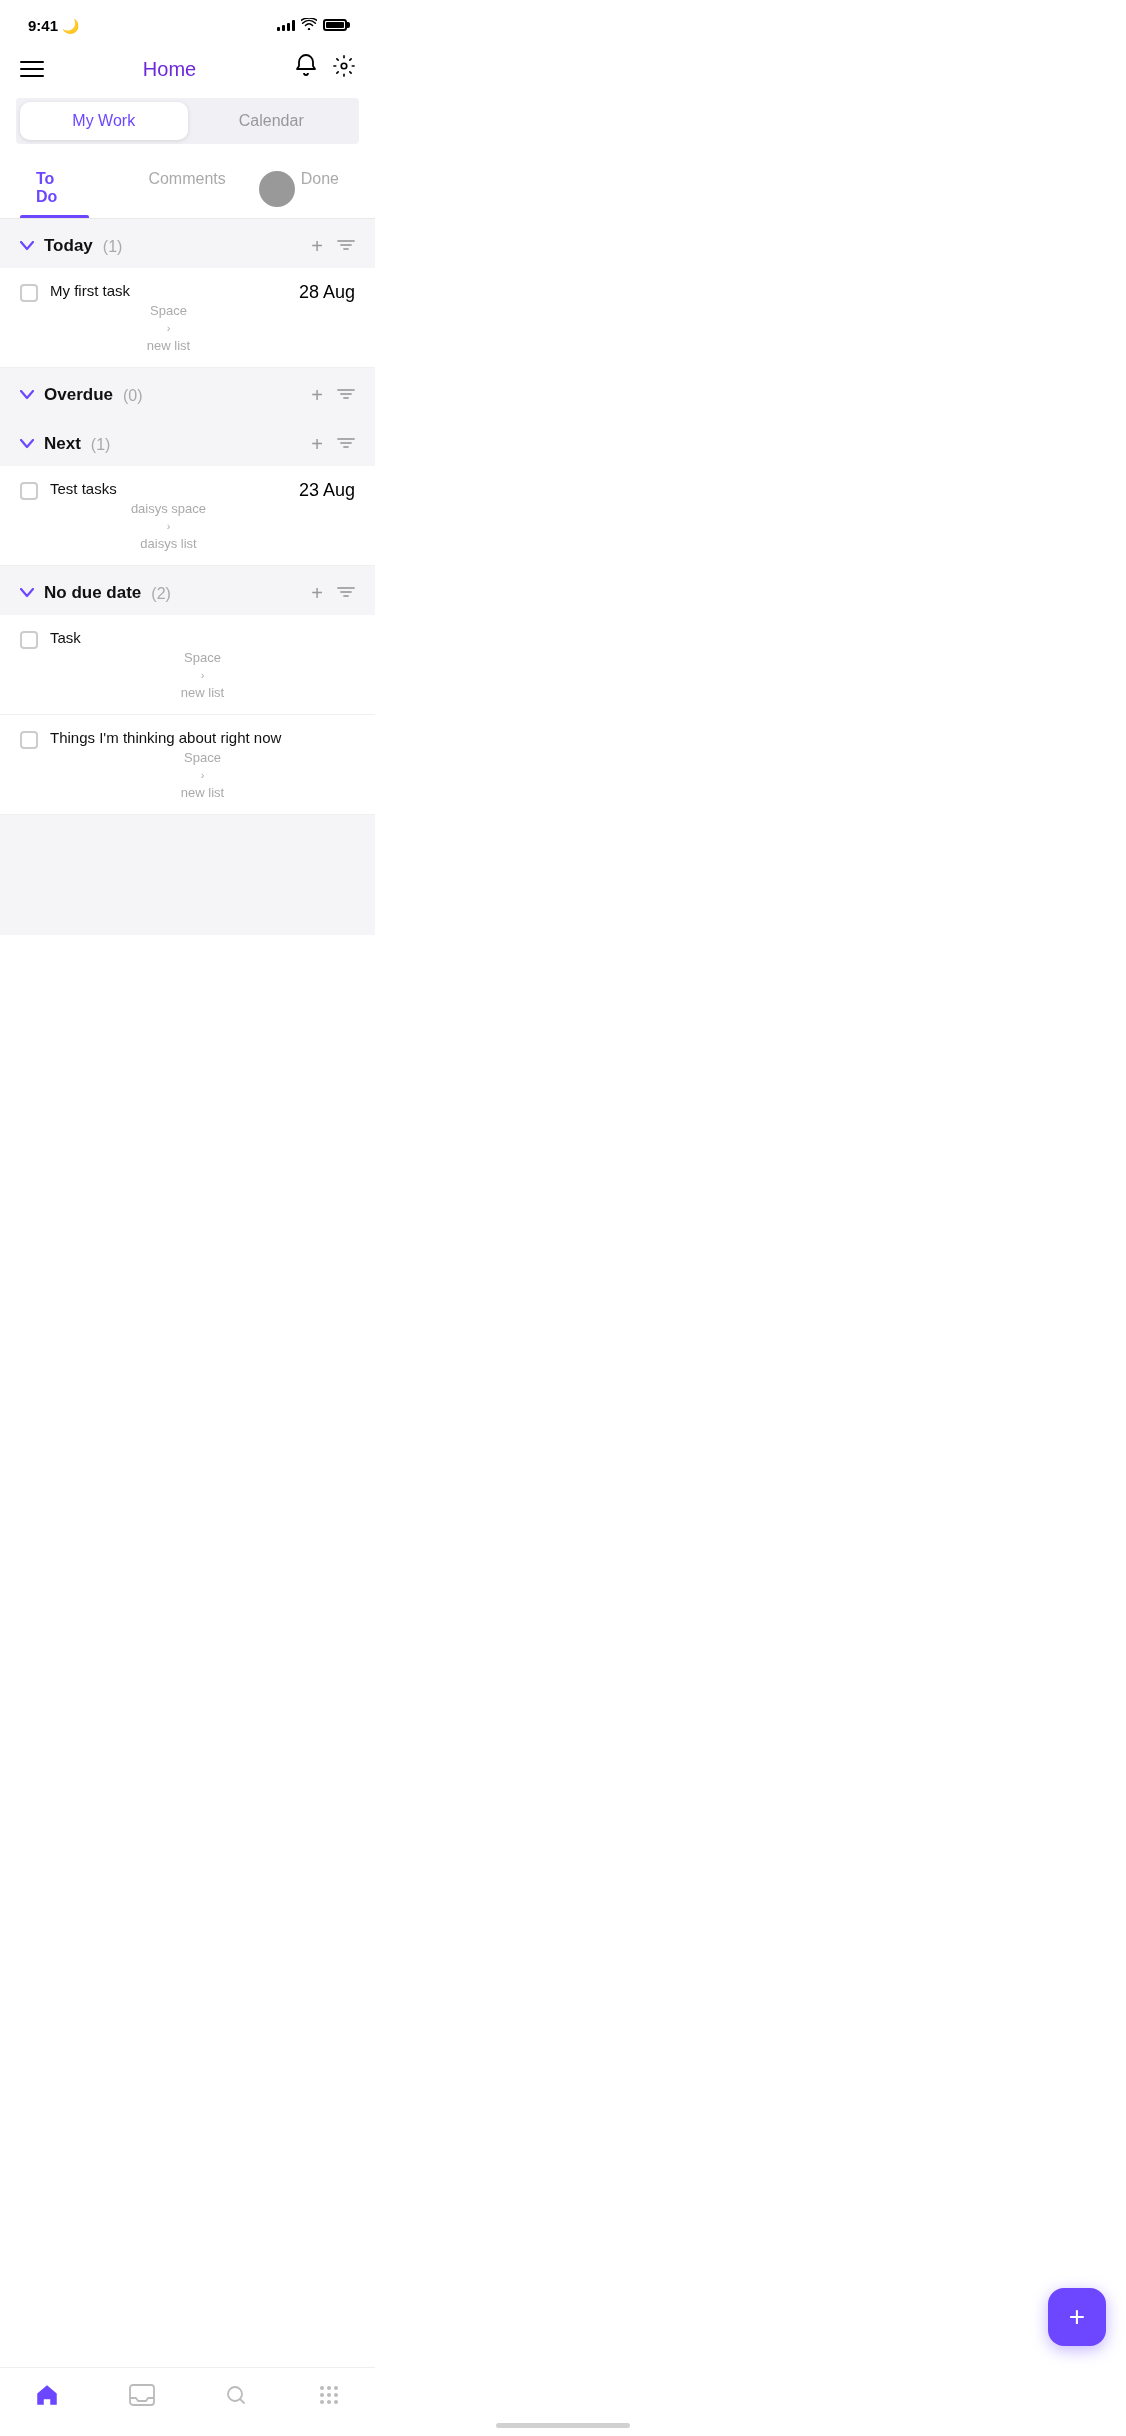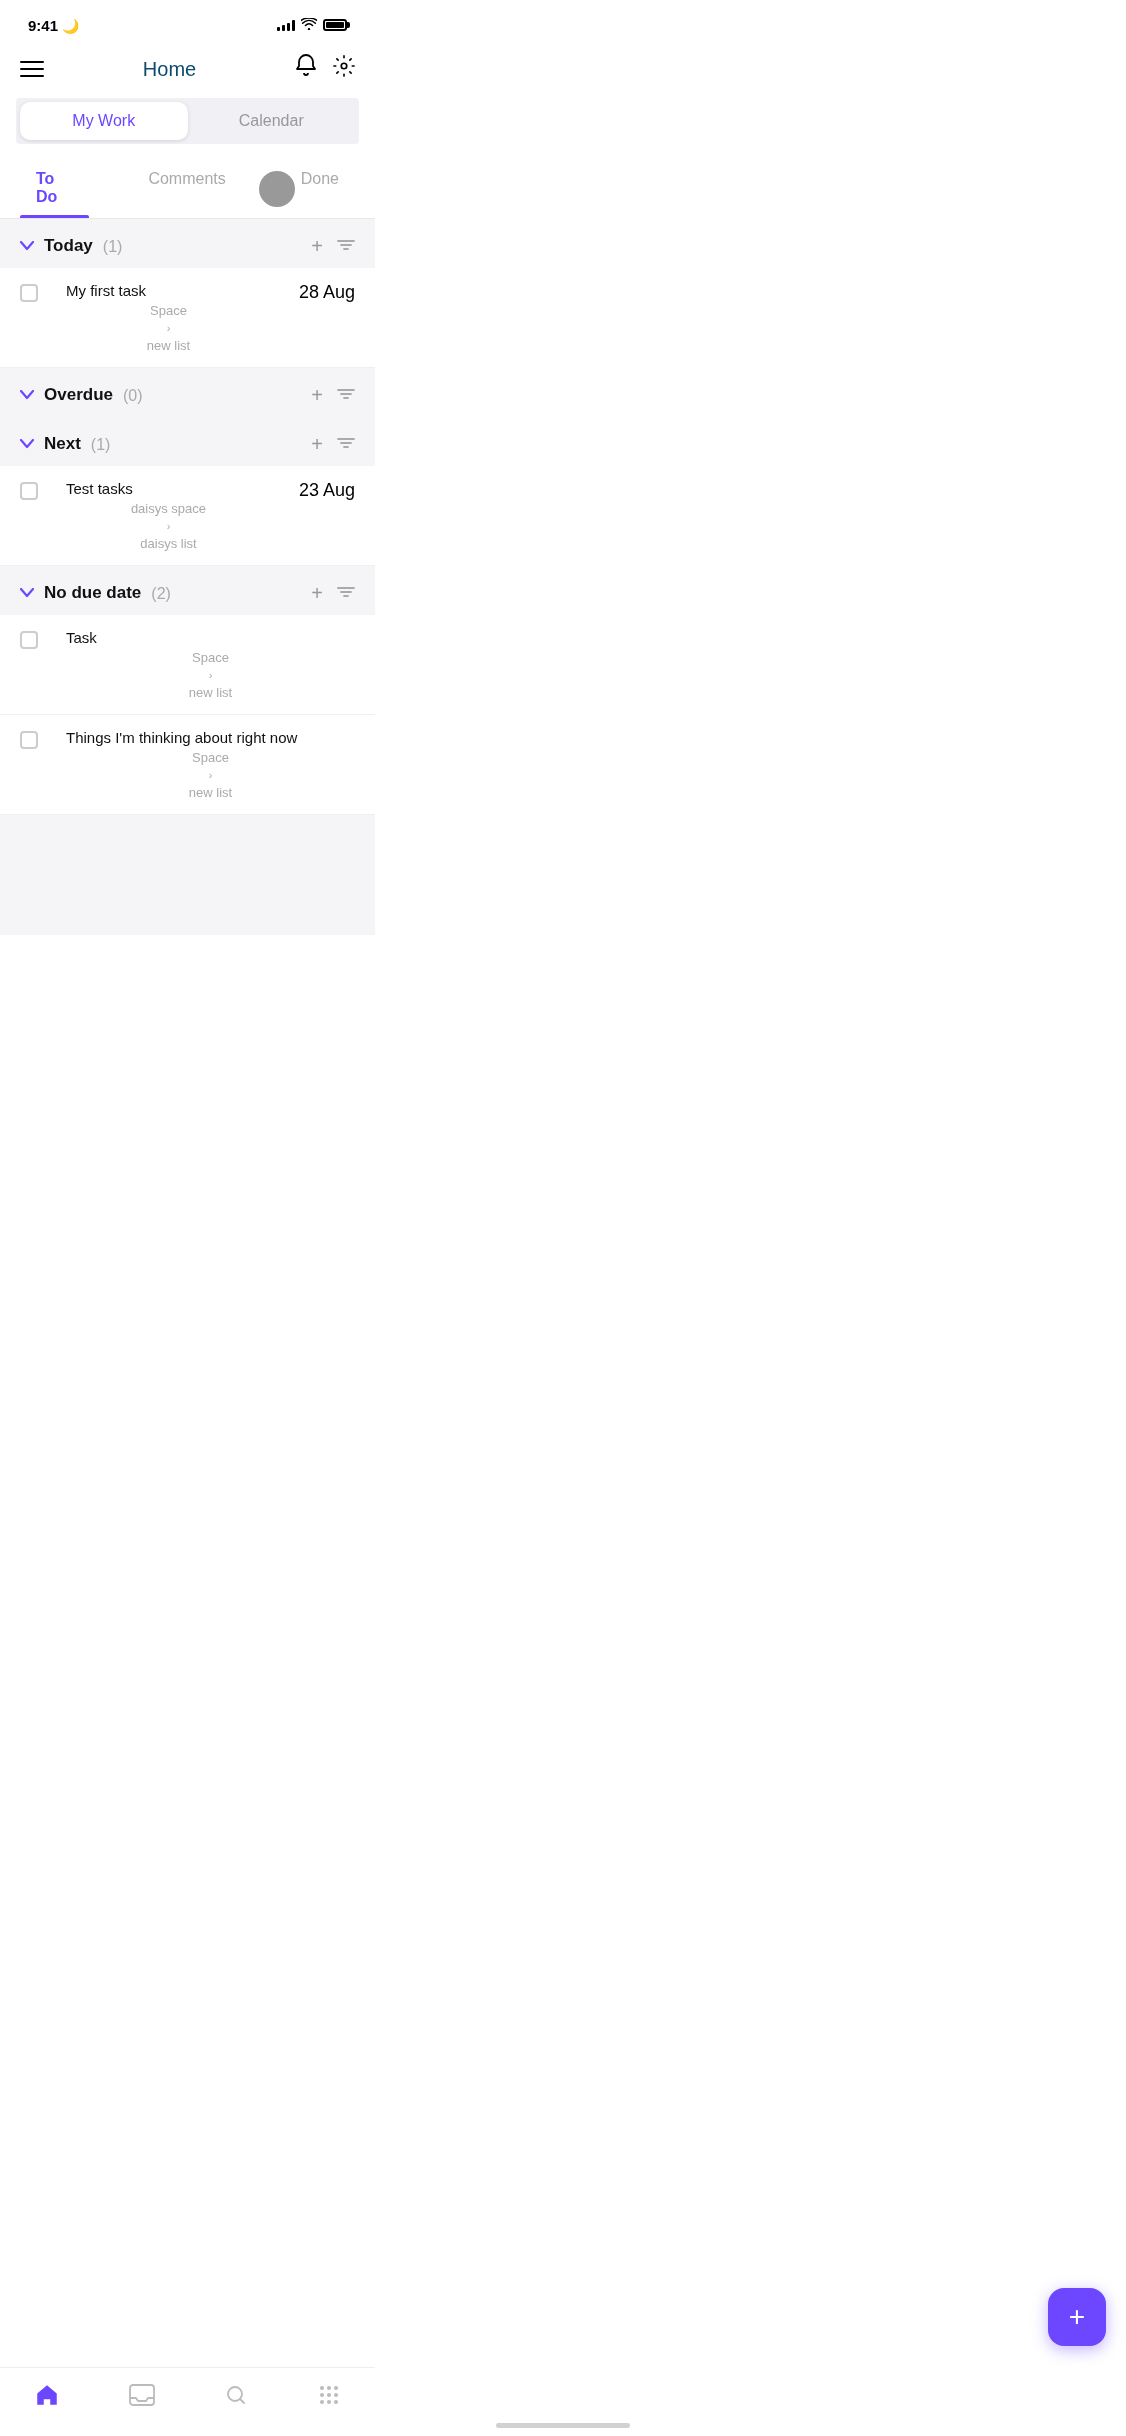--- a/index.html
+++ b/index.html
@@ -93,21 +93,21 @@
     .hamburger-icon span {
       display: block;
       width: 24px;
       height: 2px;
       background: #000;
       border-radius: 2px;
     }
     .header-title {
       font-size: 20px;
       font-weight: 500;
-      color: #0c4a6e;
+      color: #6d28d9;
     }
     .header-actions {
       display: flex;
       align-items: center;
       gap: 16px;
     }
     .bell-icon, .gear-icon {
       font-size: 22px;
       color: #000;
       cursor: pointer;
@@ -224,21 +224,21 @@
       cursor: pointer;
       line-height: 1;
     }
 
     
     .task-item {
       background: #fff;
       padding: 14px 20px;
       display: flex;
       align-items: flex-start;
-      gap: 28px;
+      gap: 12px;
       border-bottom: 1px solid #f0f0f0;
     }
     .task-checkbox {
       width: 18px;
       height: 18px;
       border: 2px solid #ccc;
       border-radius: 4px;
       flex-shrink: 0;
       margin-top: 2px;
     }

